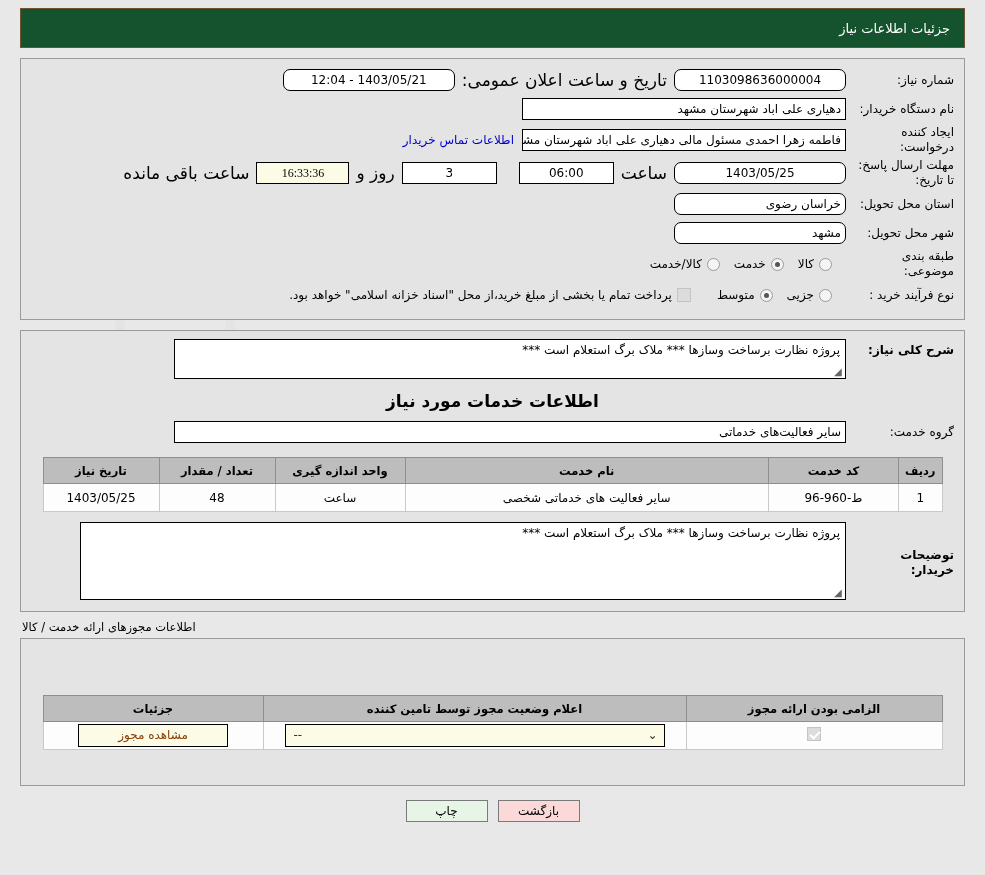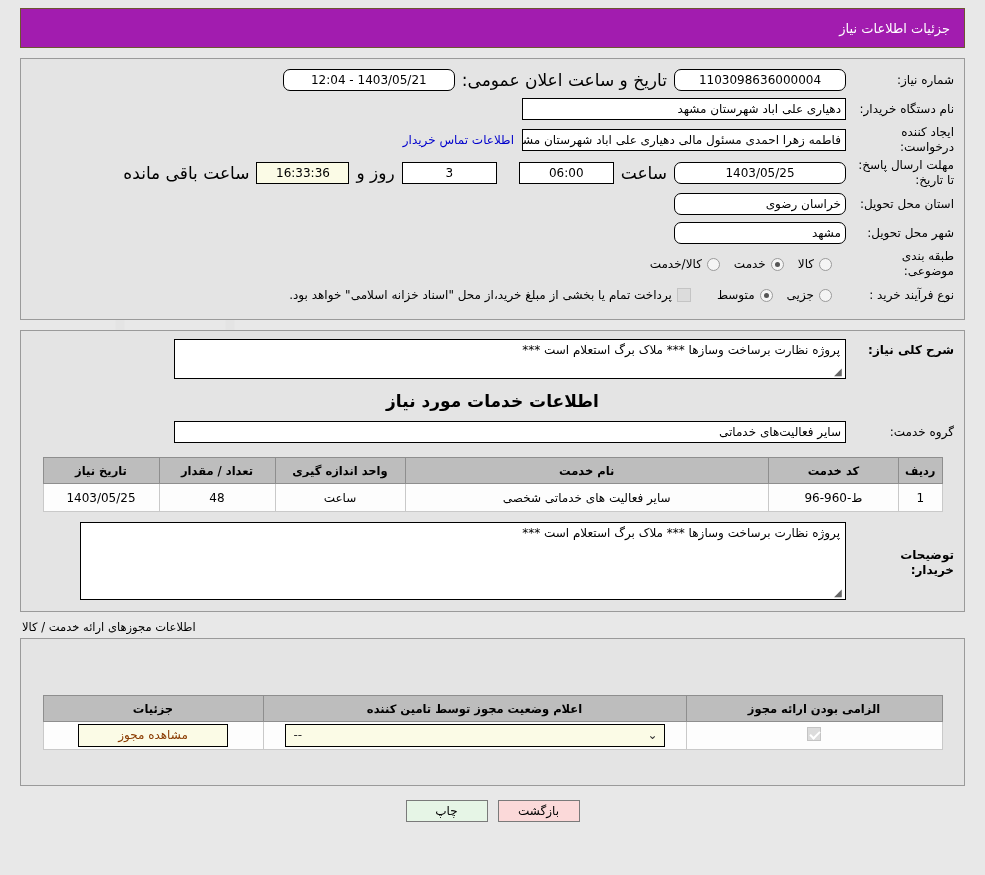--- a/index.html
+++ b/index.html
@@ -23,21 +23,21 @@
     z-index: 0;
     opacity: 0.30;
   }
 
   #page { position: relative; z-index: 2; width: 985px; height: 875px; }
 
   
   .banner {
     margin: 8px 20px 0 20px;
     height: 40px;
-    background: #a21caf;
+    background: #14532d;
     border: 1px solid #6d5532;
     display: flex;
     align-items: center;
     justify-content: flex-start;
     padding: 0 14px;
     color: #fff;
     font-size: 13px;
   }
 
   
@@ -77,21 +77,21 @@
     text-align: center;
     color: #000;
     flex: 0 0 auto;
     overflow: hidden;
   }
   .fld.rtl-right { text-align: right; }
   .fld.yellow { background: #fbfbe6; }
   .w190 { width: 172px; border-radius: 7px; }
   .w360 { width: 324px; }
   .w95  { width: 95px;  }
-  .w70  { width: 93px;  }
+  .w70  { width: 93px; font-family: Liberation Serif, serif;  }
   .inline-txt { padding: 0 7px; font-size: 17px; }
   .link {
     color: #0000cc;
     font-size: 12px;
     padding: 0 8px;
     cursor: pointer;
   }
 
   
   .radio-wrap { display: flex; align-items: center; gap: 5px; margin-right: 14px; }

